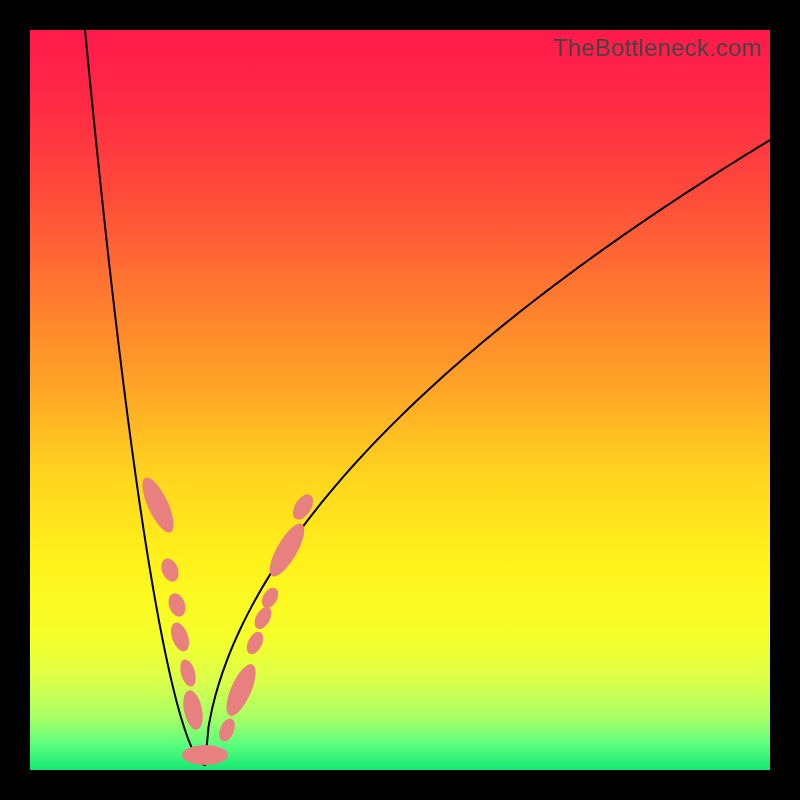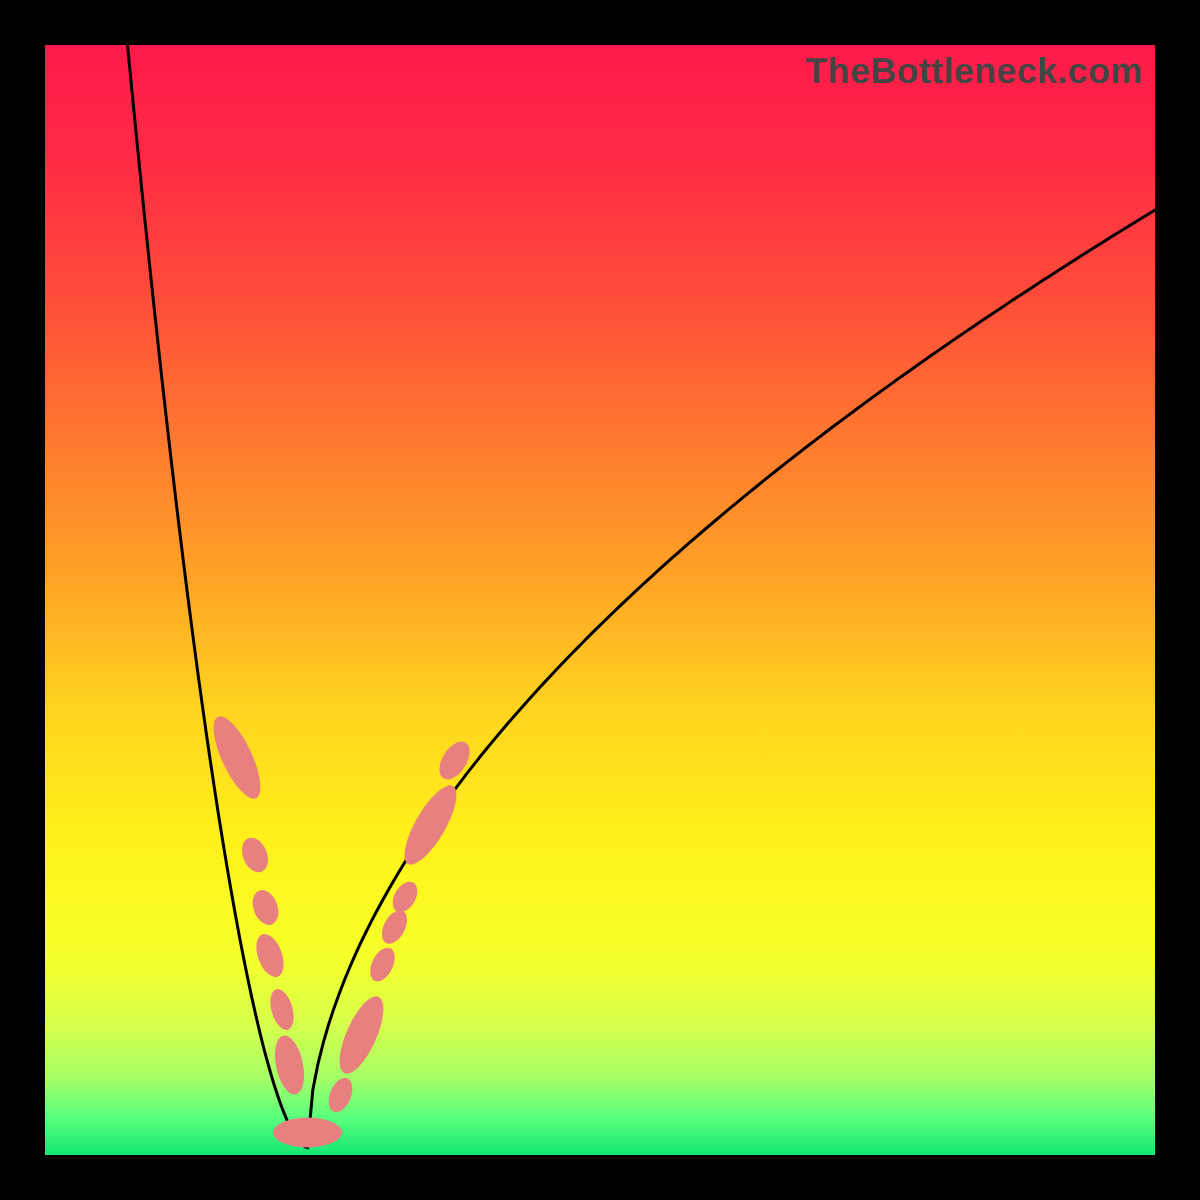--- a/index.html
+++ b/index.html
@@ -25,21 +25,21 @@
     top: 0;
     width: 740px;
     height: 740px;
   }
   .watermark {
     position: absolute;
     top: 4px;
     right: 8px;
     color: #444444;
     font-size: 24px;
-    font-weight: 700;
+    font-weight: 400;
     letter-spacing: 0.2px;
     user-select: none;
   }
   svg {
     display: block;
   }
 </style>
 </head>
 <body>
 

